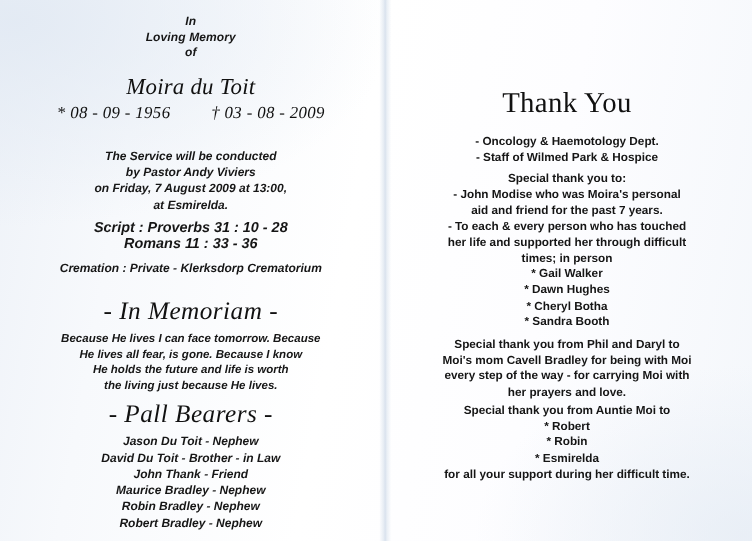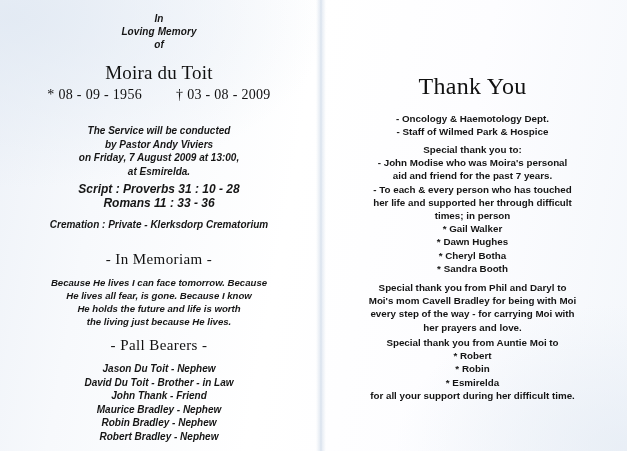--- a/index.html
+++ b/index.html
@@ -63,20 +63,21 @@
 
   
   .sans-it {
     font-family: "Liberation Sans", sans-serif;
     font-style: italic;
     font-weight: bold;
     color: #161616;
   }
   .serif-it {
     font-family: "Liberation Serif", serif;
+    font-style: italic;
     color: #111111;
   }
 
   .intro {
     font-size: 10px;
     line-height: 13px;
     letter-spacing: 0.1px;
   }
   .deceased-name {
     font-size: 19px;
@@ -101,21 +102,21 @@
   .scripture {
     font-size: 12px;
     line-height: 13.5px;
   }
   .cremation {
     font-size: 10px;
     line-height: 13.5px;
   }
 
   .section-heading {
-    font-size: 15px;
+    font-size: 21px;
     line-height: 19px;
     letter-spacing: 0.4px;
   }
   .verse {
     font-size: 9.6px;
     line-height: 13px;
   }
   .bearer-list {
     font-size: 10px;
     line-height: 13.5px;

